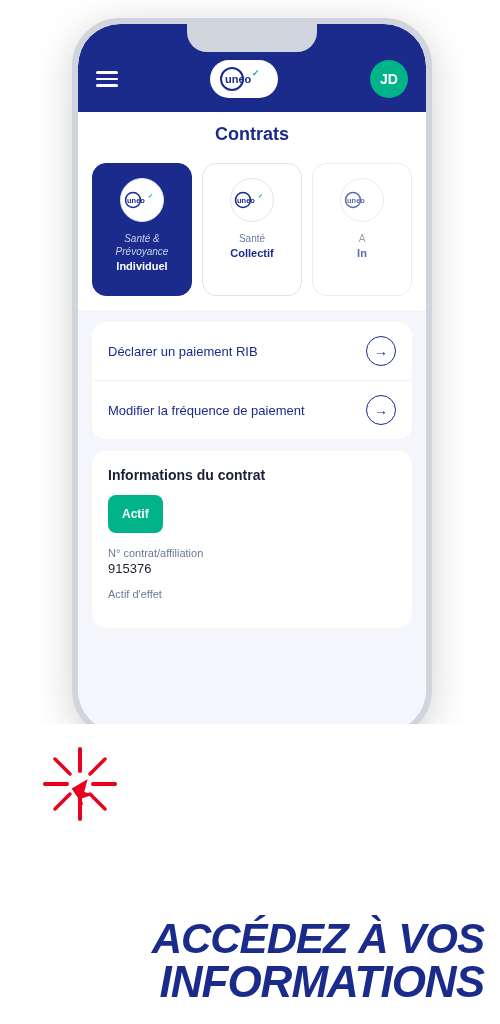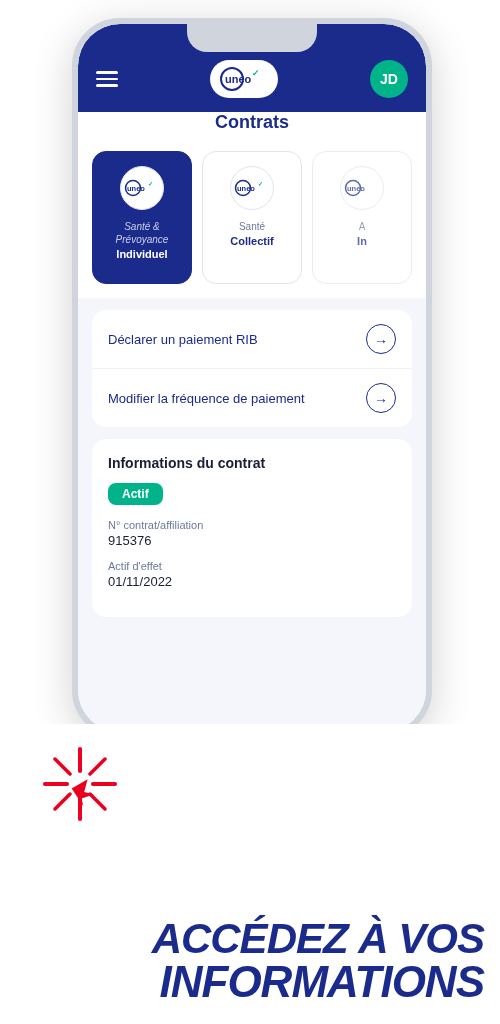--- a/index.html
+++ b/index.html
@@ -114,21 +114,21 @@
       scrollbar-width: none;
     }
     .screen-content::-webkit-scrollbar { display: none; }
 
     
     .page-title {
       text-align: center;
       font-size: 18px;
       font-weight: 700;
       color: #1a2b8c;
-      padding: 0 0 10px;
+      padding: 12px 0 10px;
       background: #ffffff;
     }
 
     
     .contracts-row {
       display: flex;
       gap: 10px;
       padding: 8px 14px 14px;
       background: #ffffff;
       overflow-x: auto;
@@ -250,21 +250,21 @@
       margin-bottom: 12px;
     }
 
     .status-badge {
       display: inline-block;
       background: #00b388;
       color: #ffffff;
       font-size: 12px;
       font-weight: 600;
       border-radius: 8px;
-      padding: 4px 14px;
+      padding: 12px 14px;
       margin-bottom: 14px;
     }
 
     .info-field {
       margin-bottom: 12px;
     }
 
     .field-label {
       font-size: 11px;
       color: #6b7a99;
@@ -417,21 +417,20 @@
           <div class="info-title">Informations du contrat</div>
           <div class="status-badge">Actif</div>
 
           <div class="info-field">
             <div class="field-label">N° contrat/affiliation</div>
             <div class="field-value">915376</div>
           </div>
 
           <div class="info-field">
             <div class="field-label">Actif d'effet</div>
-            <div class="field-value">01/11/2022</div>
           </div>
         </div>
 
       </div>
     </div>
   </div>
 </div>
 
 <div class="bottom-area">
 

